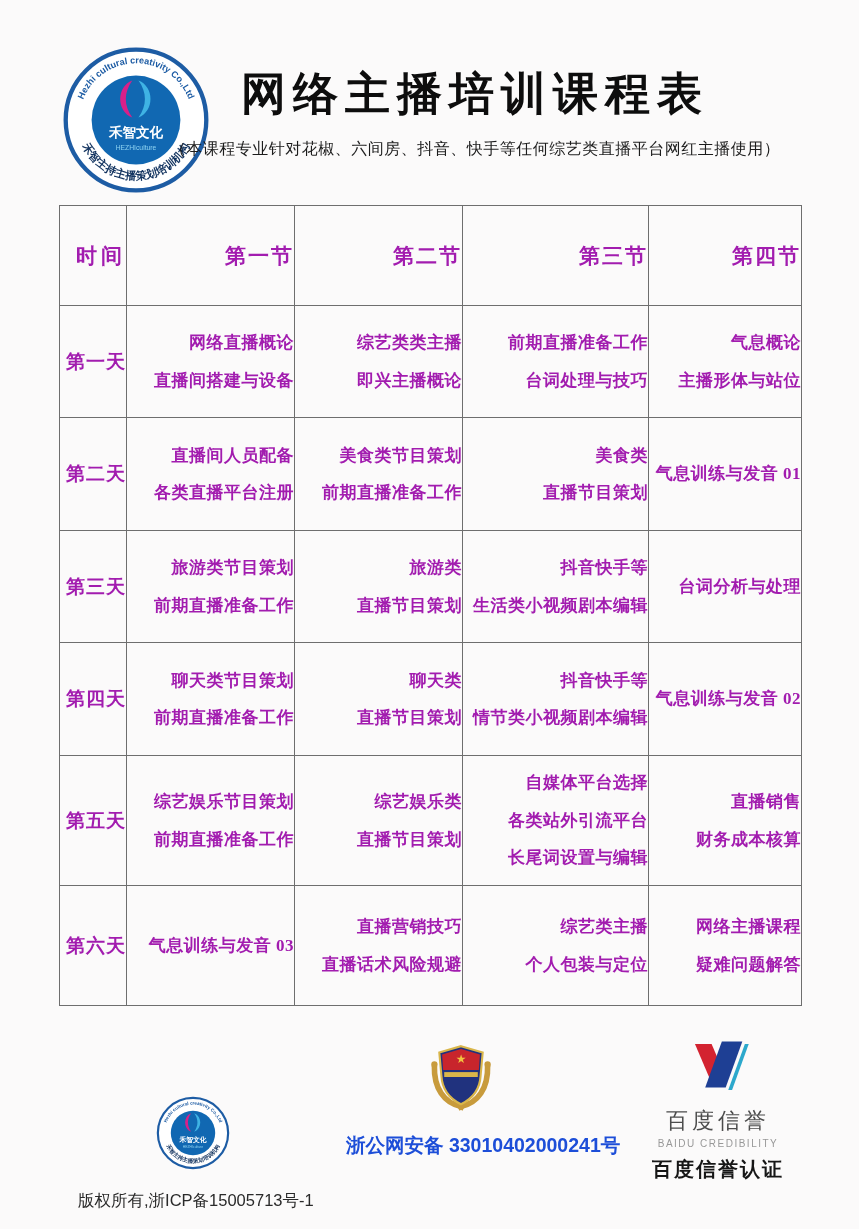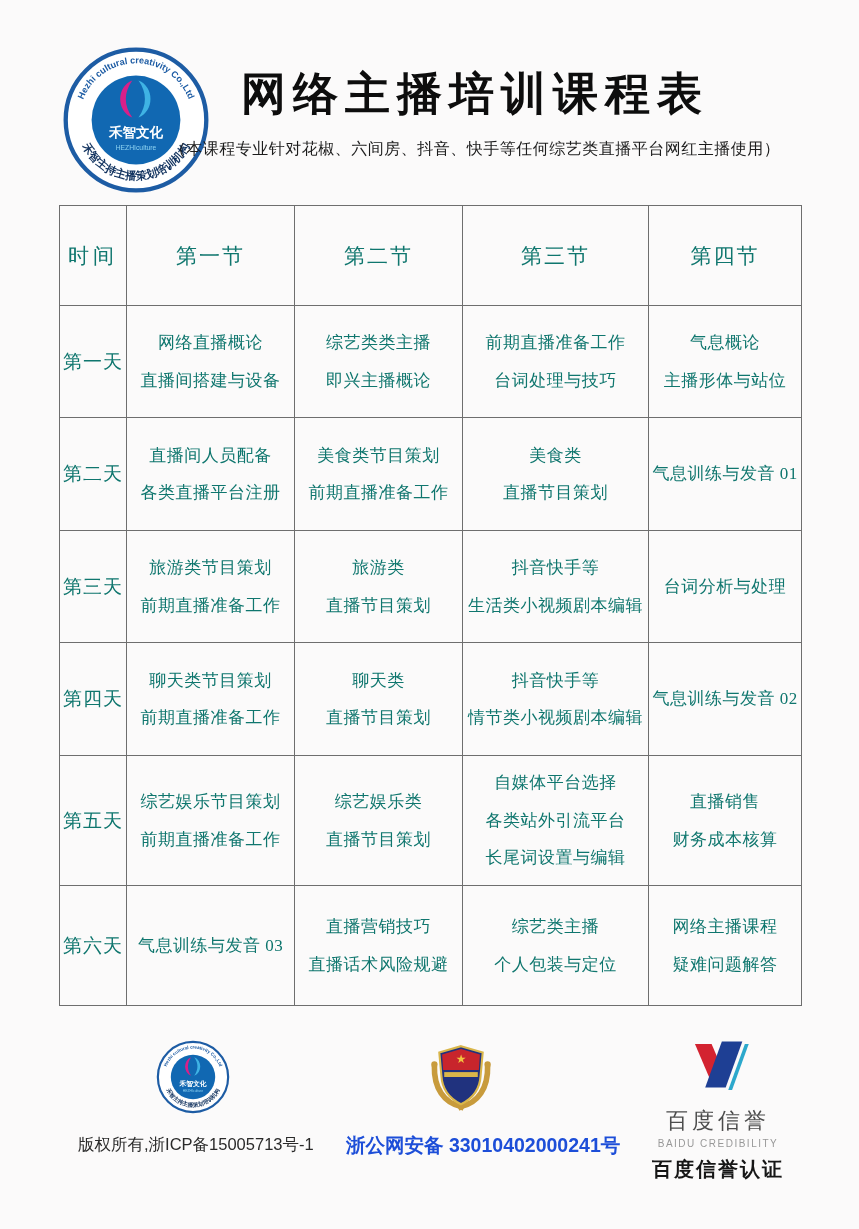--- a/index.html
+++ b/index.html
@@ -9,36 +9,36 @@
   
   .header-logo{position:absolute;left:62px;top:46px;width:148px;height:148px;}
   .page-title{position:absolute;left:92px;top:64px;width:766px;text-align:center;
               font-size:45px;font-weight:bold;letter-spacing:7px;color:#0d0d0d;white-space:nowrap;}
   .page-subtitle{position:absolute;left:92px;top:139px;width:766px;text-align:center;
               font-size:16px;color:#1c1c1c;letter-spacing:0.5px;white-space:nowrap;}
 
   
   table.course{position:absolute;left:59px;top:205px;border-collapse:collapse;table-layout:fixed;
                background:transparent;}
-  table.course th,table.course td{border:1px solid #6e6e6e;text-align:center;vertical-align:middle;
-               padding:0;font-weight:normal;color:#0f766e;}
+  table.course th,table.course td{border:1px solid #6e6e6e;text-align:right;vertical-align:middle;
+               padding:0;font-weight:bold;color:#a21caf;}
   thead tr{height:100px;}
   tbody tr:nth-child(1){height:112px;}
   tbody tr:nth-child(2){height:113px;}
   tbody tr:nth-child(3){height:112px;}
   tbody tr:nth-child(4){height:113px;}
   tbody tr:nth-child(5){height:130px;}
   tbody tr:nth-child(6){height:120px;}
   .th-time{font-size:21px;letter-spacing:4px;}
   .th-session{font-size:21px;letter-spacing:2px;}
   .day-cell{font-size:19px;letter-spacing:1px;margin-left:45px;}
   .cell-line{font-size:17px;line-height:2.2;letter-spacing:0.5px;}
 
   
-  .footer-left{position:absolute;left:78px;top:1040px;width:230px;text-align:center;}
+  .footer-left{position:absolute;left:78px;top:1096px;width:230px;text-align:center;}
   .footer-left .flogo{width:74px;height:74px;display:inline-block;}
   .copyright-text{margin-top:16px;font-family:"Liberation Sans",sans-serif;
                   font-size:16.5px;color:#2a2a2a;white-space:nowrap;}
   .footer-center{position:absolute;left:346px;top:1036px;width:230px;text-align:center;}
   .police-badge{width:70px;height:82px;display:inline-block;}
   .police-text{margin-top:10px;font-family:"Liberation Sans",sans-serif;font-weight:bold;
                font-size:19.5px;color:#1d4ed8;white-space:nowrap;}
   .footer-right{position:absolute;left:613px;top:1040px;width:210px;text-align:center;}
   .baidu-logo{width:64px;height:58px;display:inline-block;}
   .baidu-cn{margin-top:4px;font-family:"Liberation Sans",sans-serif;font-size:22px;

